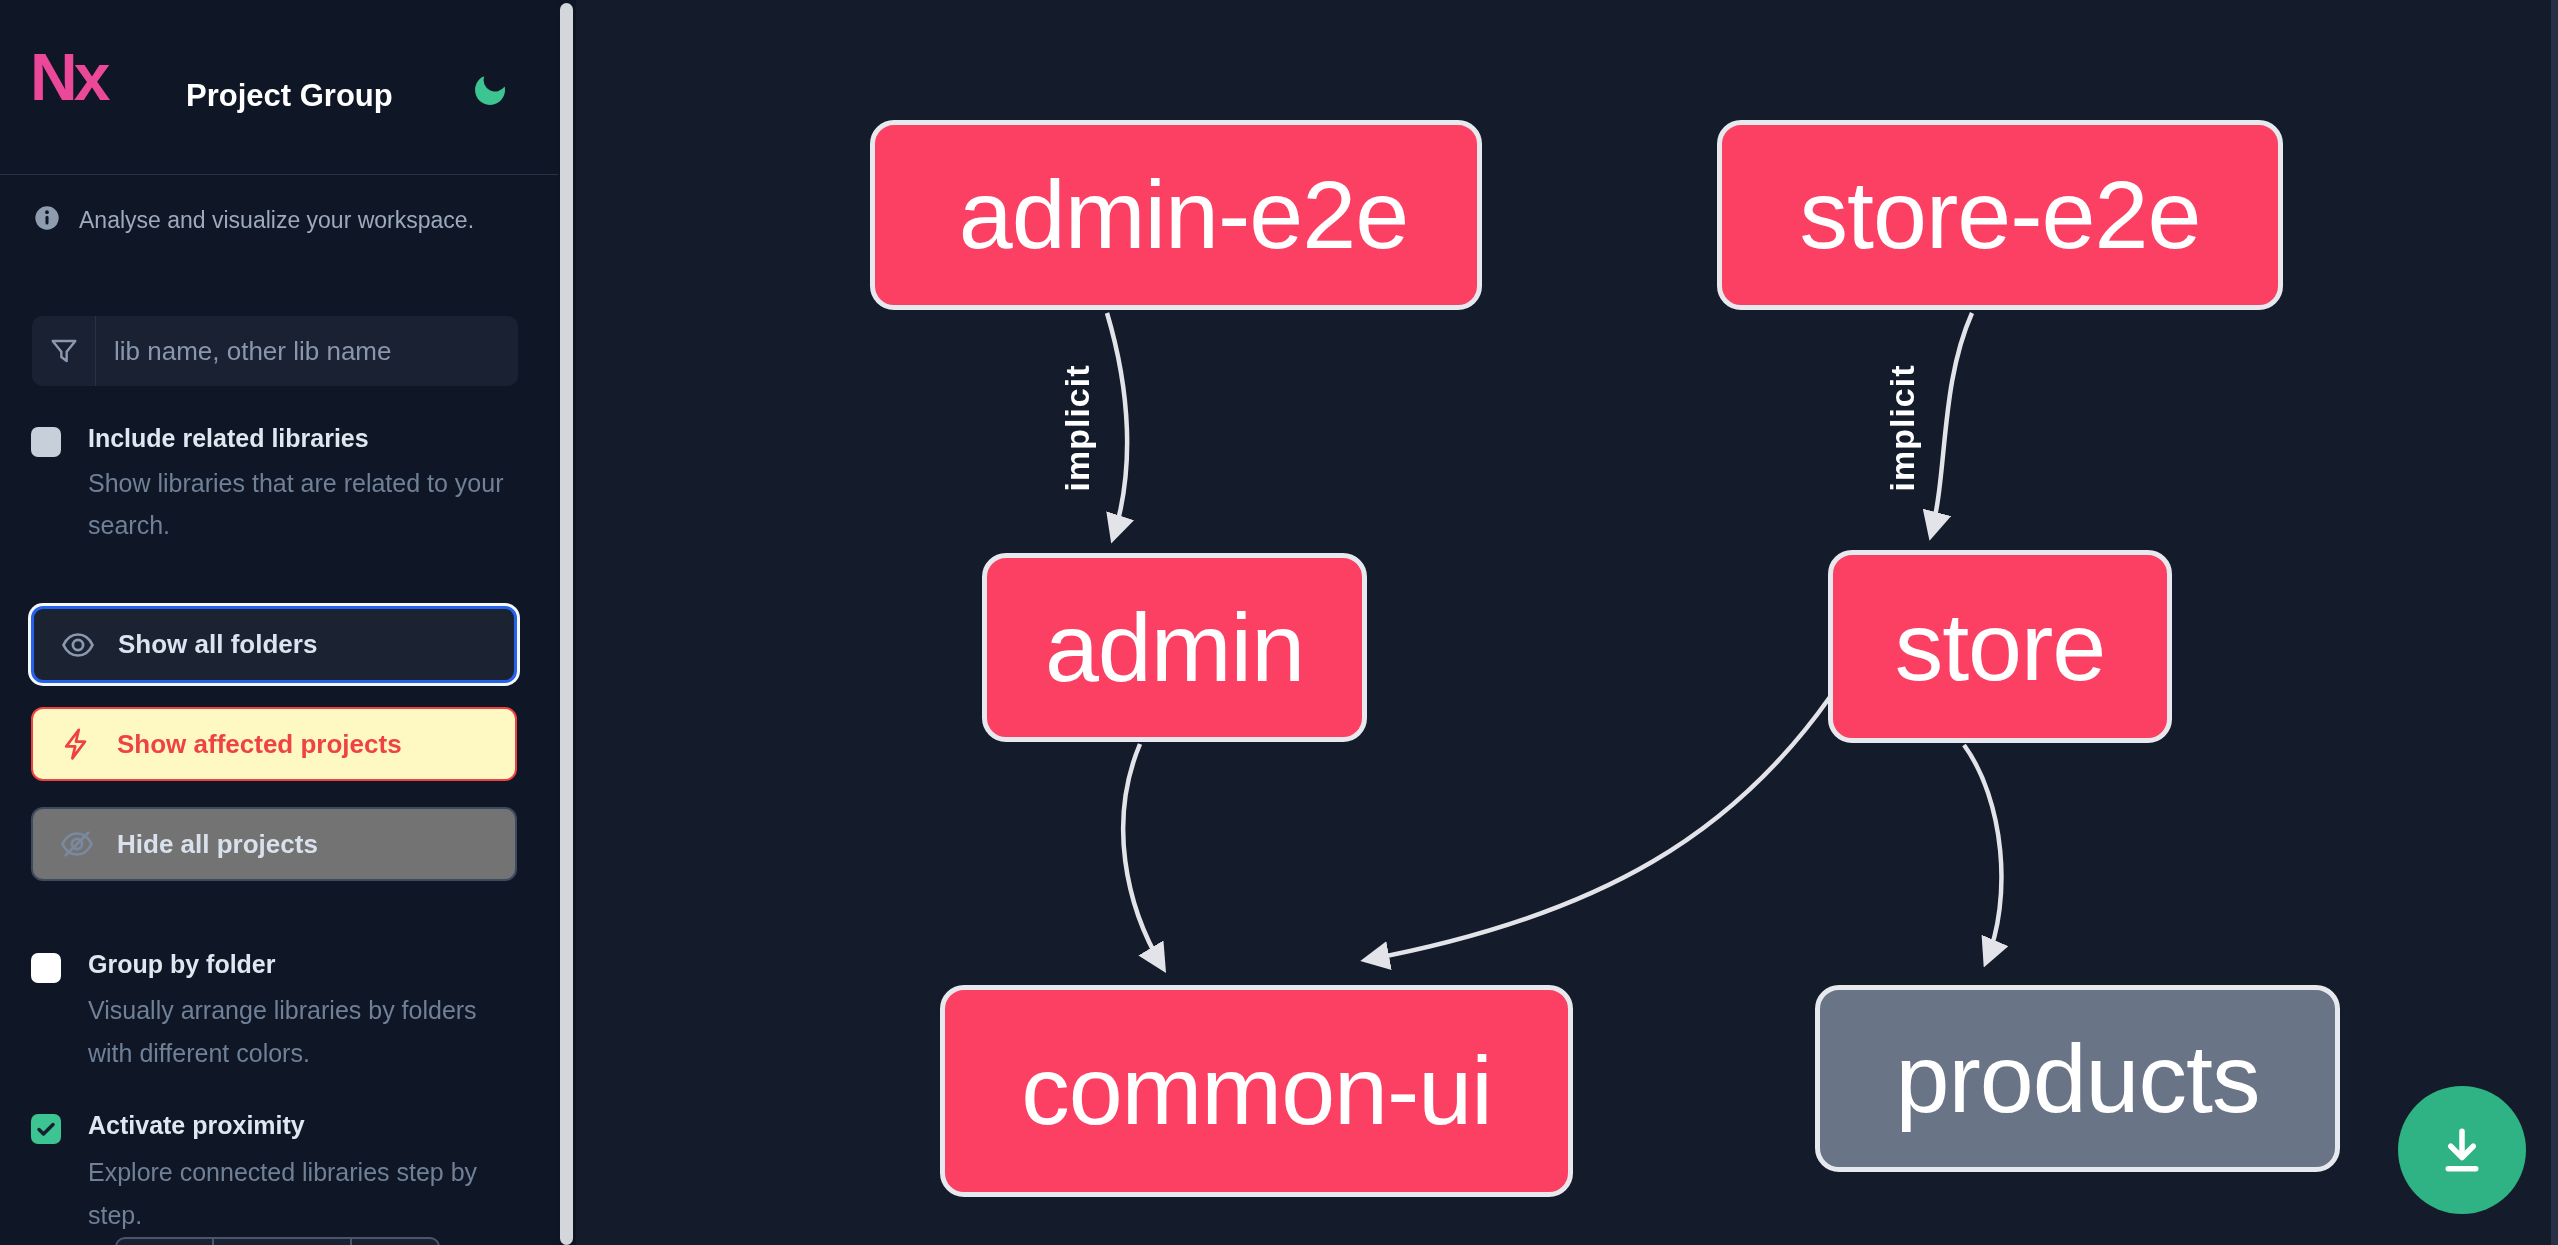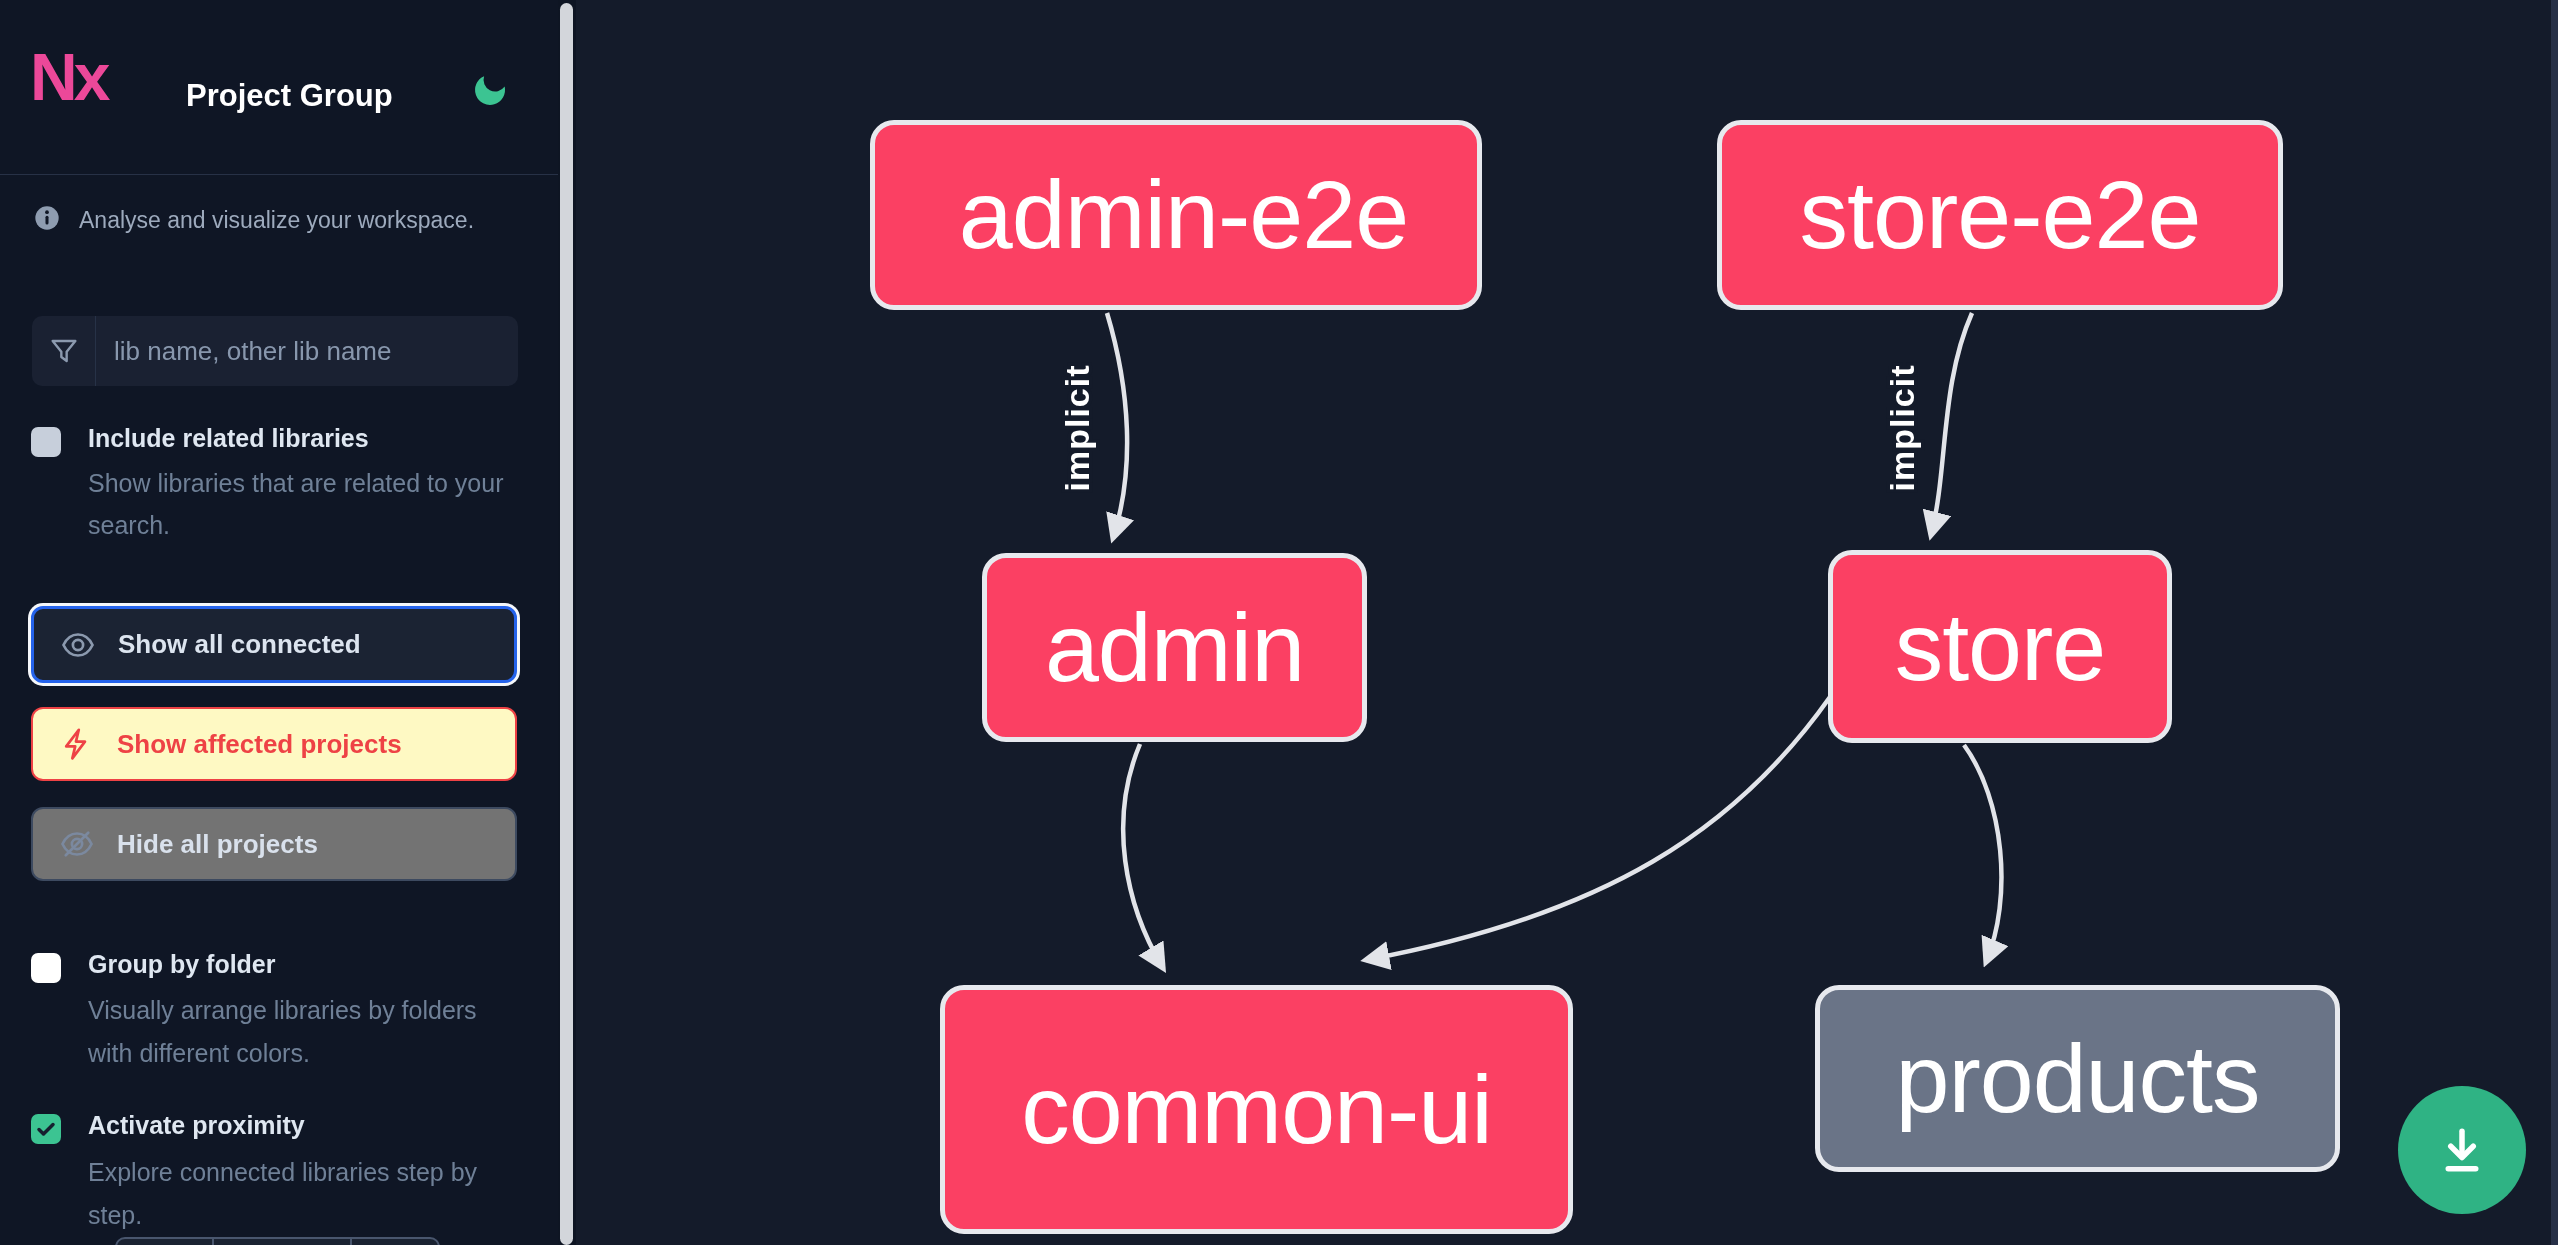--- a/index.html
+++ b/index.html
@@ -70,21 +70,21 @@
     stroke:var(--bg_canvas);stroke-width:7px;paint-order:stroke;text-anchor:middle;
     dominant-baseline:middle;letter-spacing:1px;}
   .node{position:absolute;display:flex;align-items:center;justify-content:center;
     background:var(--node_pink);border:5px solid var(--node_border);border-radius:24px;
     color:#fff;font-size:97px;font-weight:400;letter-spacing:-1px;cursor:pointer;}
   .node.gray{background:var(--node_gray);}
   .n-admin-e2e{left:294px;top:120px;width:612px;height:190px;padding-left:15px;}
   .n-store-e2e{left:1141px;top:120px;width:566px;height:190px;}
   .n-admin{left:406px;top:553px;width:385px;height:189px;}
   .n-store{left:1252px;top:550px;width:344px;height:193px;}
-  .n-common-ui{left:364px;top:985px;width:633px;height:249px;align-items:center;}
+  .n-common-ui{left:364px;top:985px;width:633px;height:212px;align-items:center;}
   .n-products{left:1239px;top:985px;width:525px;height:187px;}
 
   .download-fab{position:absolute;left:1822px;top:1086px;width:128px;height:128px;border-radius:50%;
     background:var(--green_download);display:flex;align-items:center;justify-content:center;cursor:pointer;}
   .download-fab svg{width:60px;height:60px;}
 
   .page-scroll{position:absolute;left:2551px;top:0;width:7px;height:1245px;background:#273047;}
 </style>
 </head>
 <body>
@@ -125,21 +125,21 @@
     <div class="toggle-label" style="top:424px;">Include related libraries</div>
     <div class="toggle-desc" style="top:462px;">Show libraries that are related to your search.</div>
 
     <div class="btn focused">
       <span class="bicon">
         <svg viewBox="0 0 24 24" fill="none" stroke="var(--icon_slate)" stroke-width="1.8" stroke-linecap="round" stroke-linejoin="round">
           <path d="M2.3 12C4.6 7.2 8.1 5 12 5s7.4 2.2 9.7 7c-2.3 4.8-5.8 7-9.7 7s-7.4-2.2-9.7-7z"></path>
           <circle cx="12" cy="12" r="3.4"></circle>
         </svg>
       </span>
-      <span class="blabel">Show all connected</span>
+      <span class="blabel">Show all folders</span>
     </div>
 
     <div class="btn affected">
       <span class="bicon">
         <svg viewBox="0 0 24 24" fill="none" stroke="var(--red)" stroke-width="1.8" stroke-linejoin="round">
           <path d="M13.2 2.5 4.8 13.6h6l-1.9 8 8.4-11.2h-6z"></path>
         </svg>
       </span>
       <span class="blabel">Show affected projects</span>
     </div>

